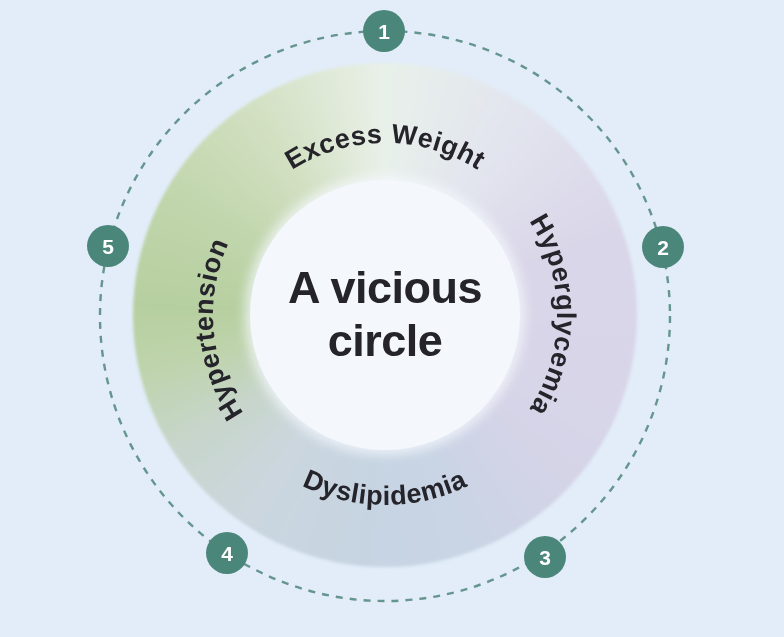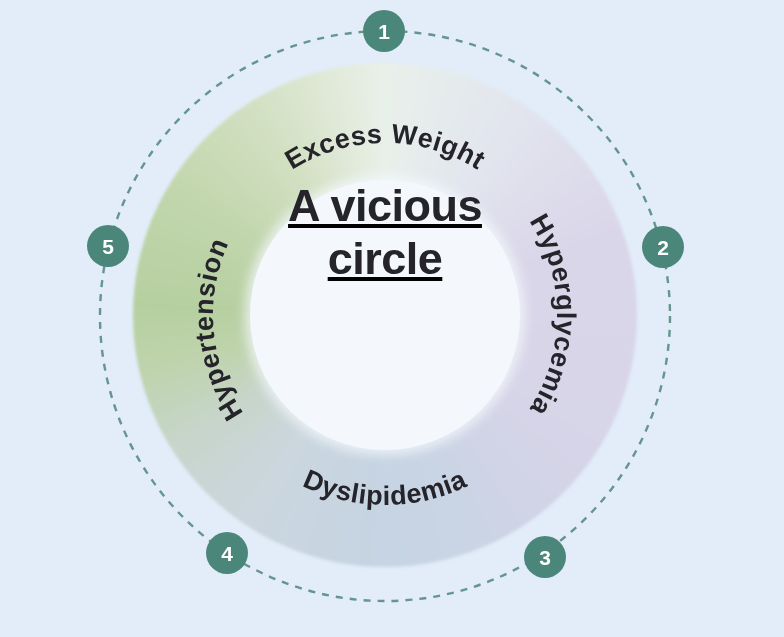--- a/index.html
+++ b/index.html
@@ -37,21 +37,21 @@
       var(--ring-pale,#e8f0ea) 360deg);
     filter:blur(1.5px);
   }
   .inner-circle{
     position:absolute;
     left:250px;top:180px;
     width:270px;height:270px;
     border-radius:50%;
     background:var(--center-circle,#f4f8fc);
     box-shadow:0 0 12px 5px rgba(244,248,252,.8);
-    display:flex;justify-content:center;text-decoration:underline;
+    display:flex;align-items:center;justify-content:center;
   }
   .title{
     width:252px;
     text-align:center;
     font-weight:700;
     font-size:45px;
     line-height:1.17;
     color:var(--text,#25242b);
     letter-spacing:-0.5px;
   }

